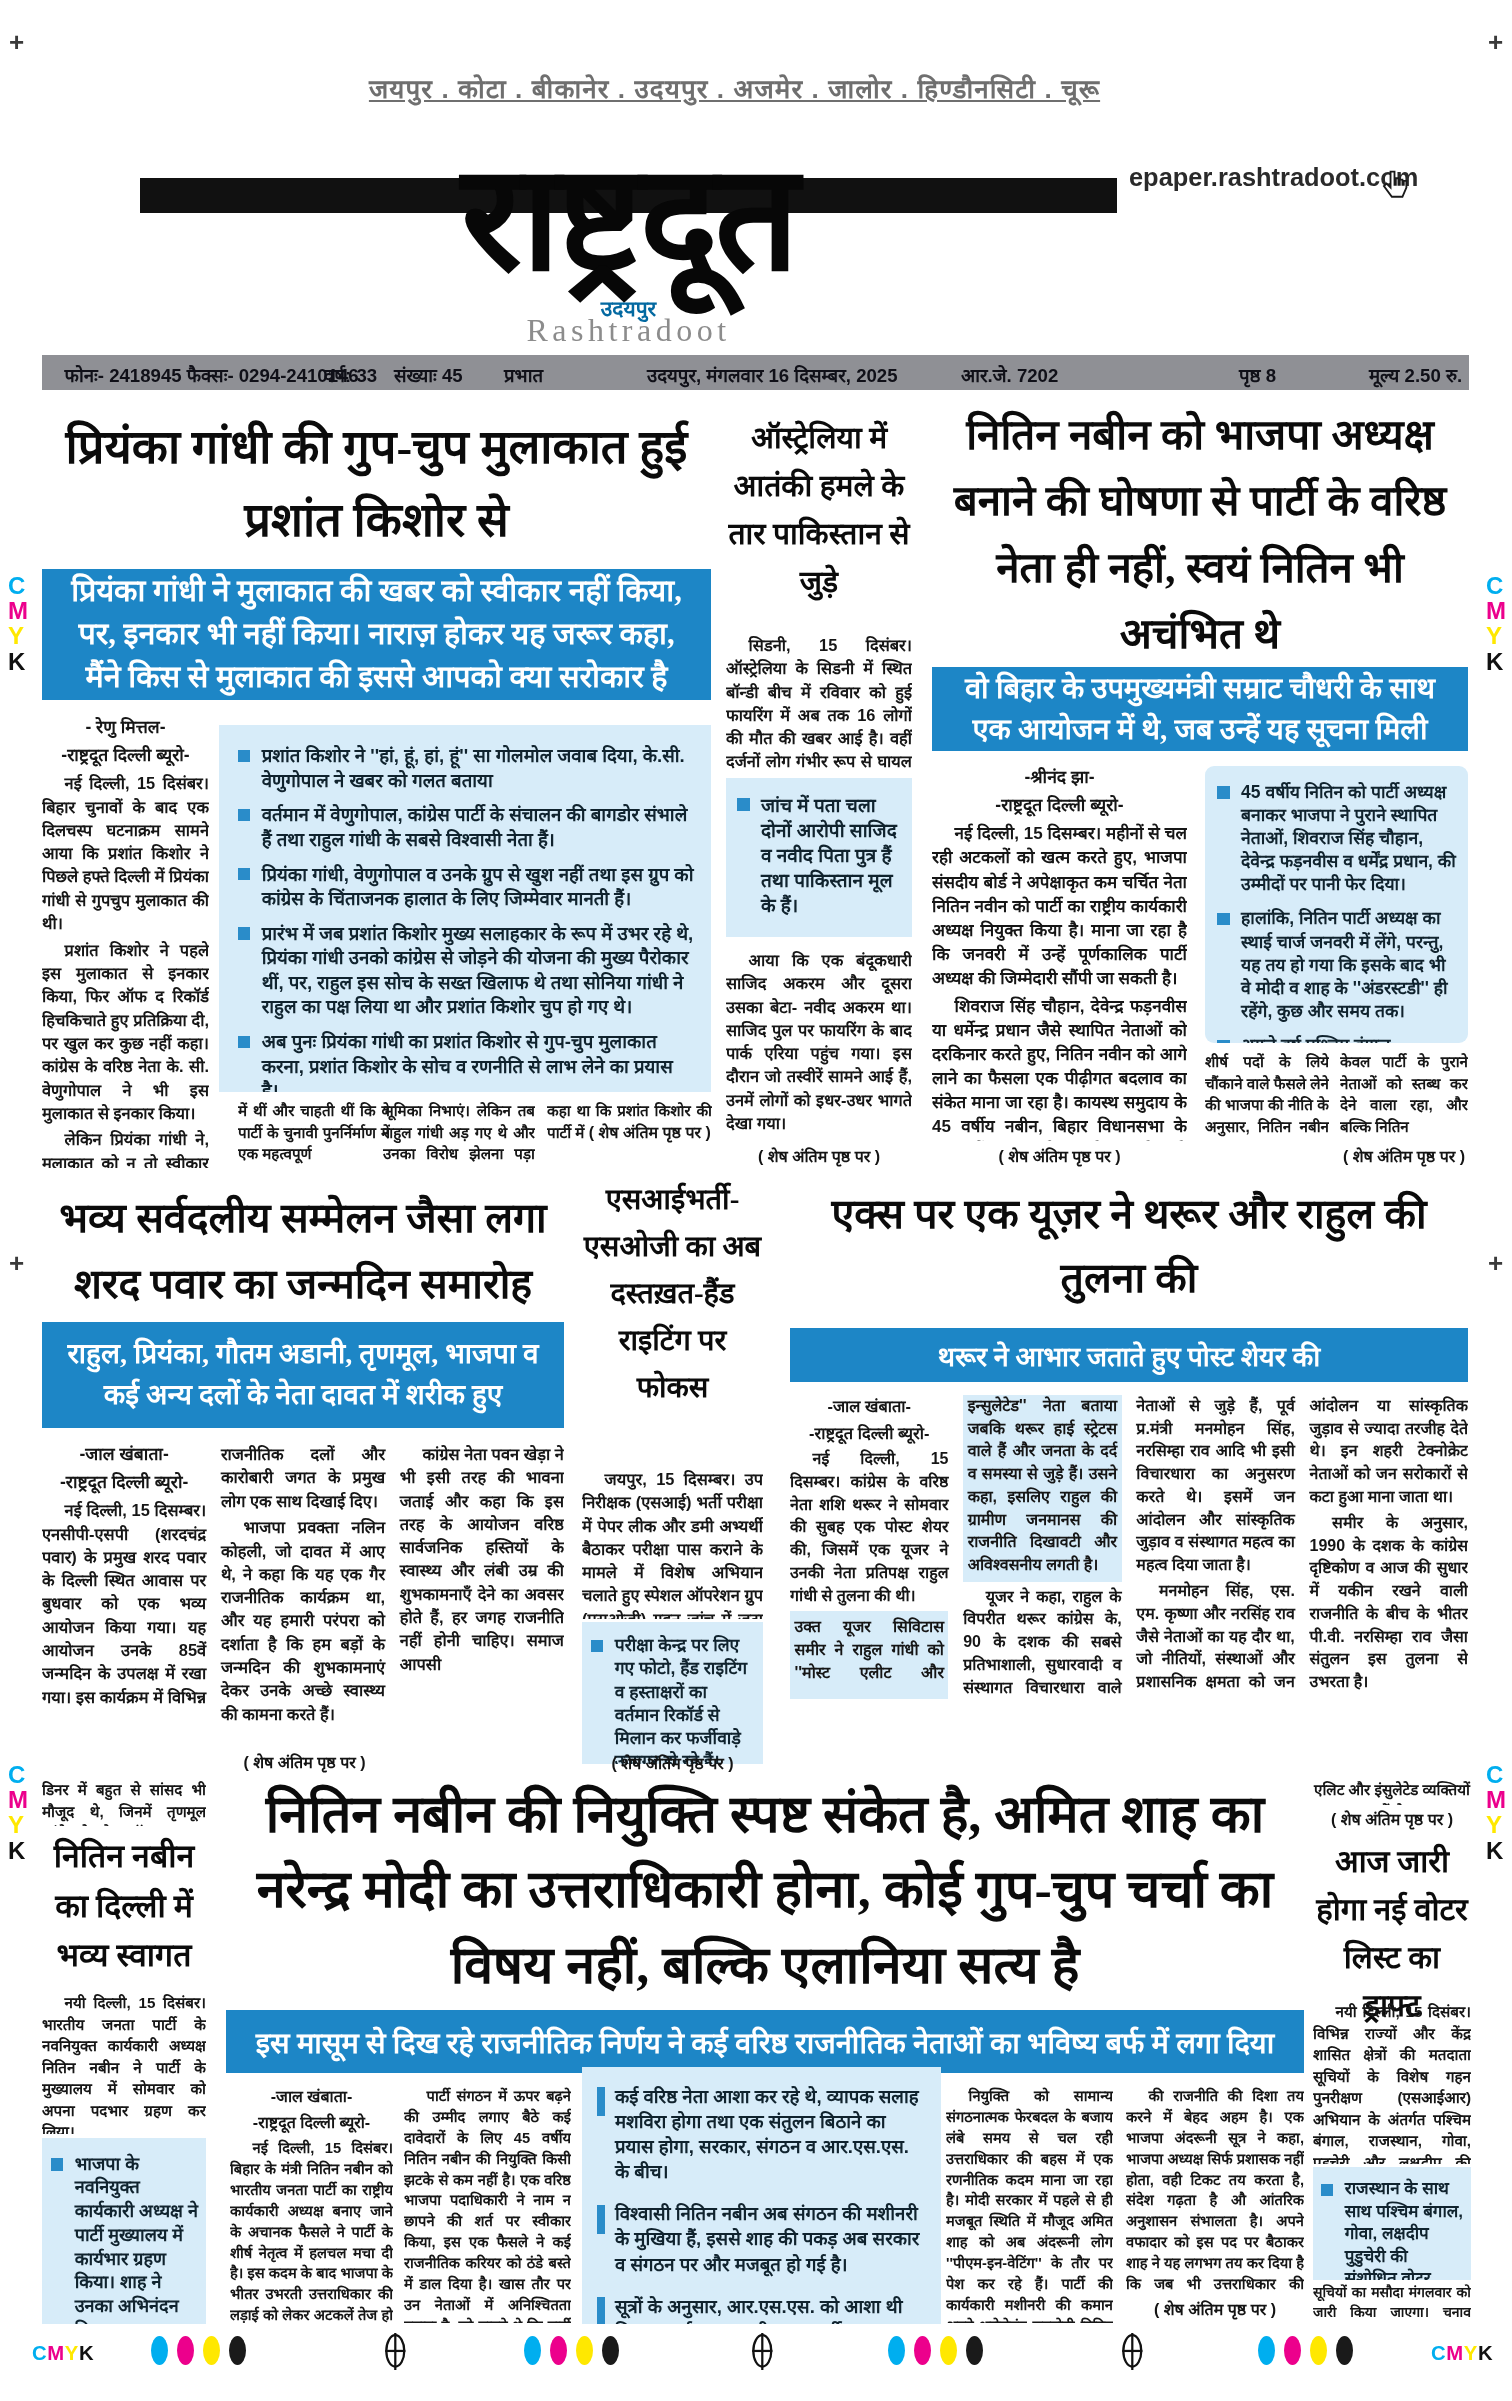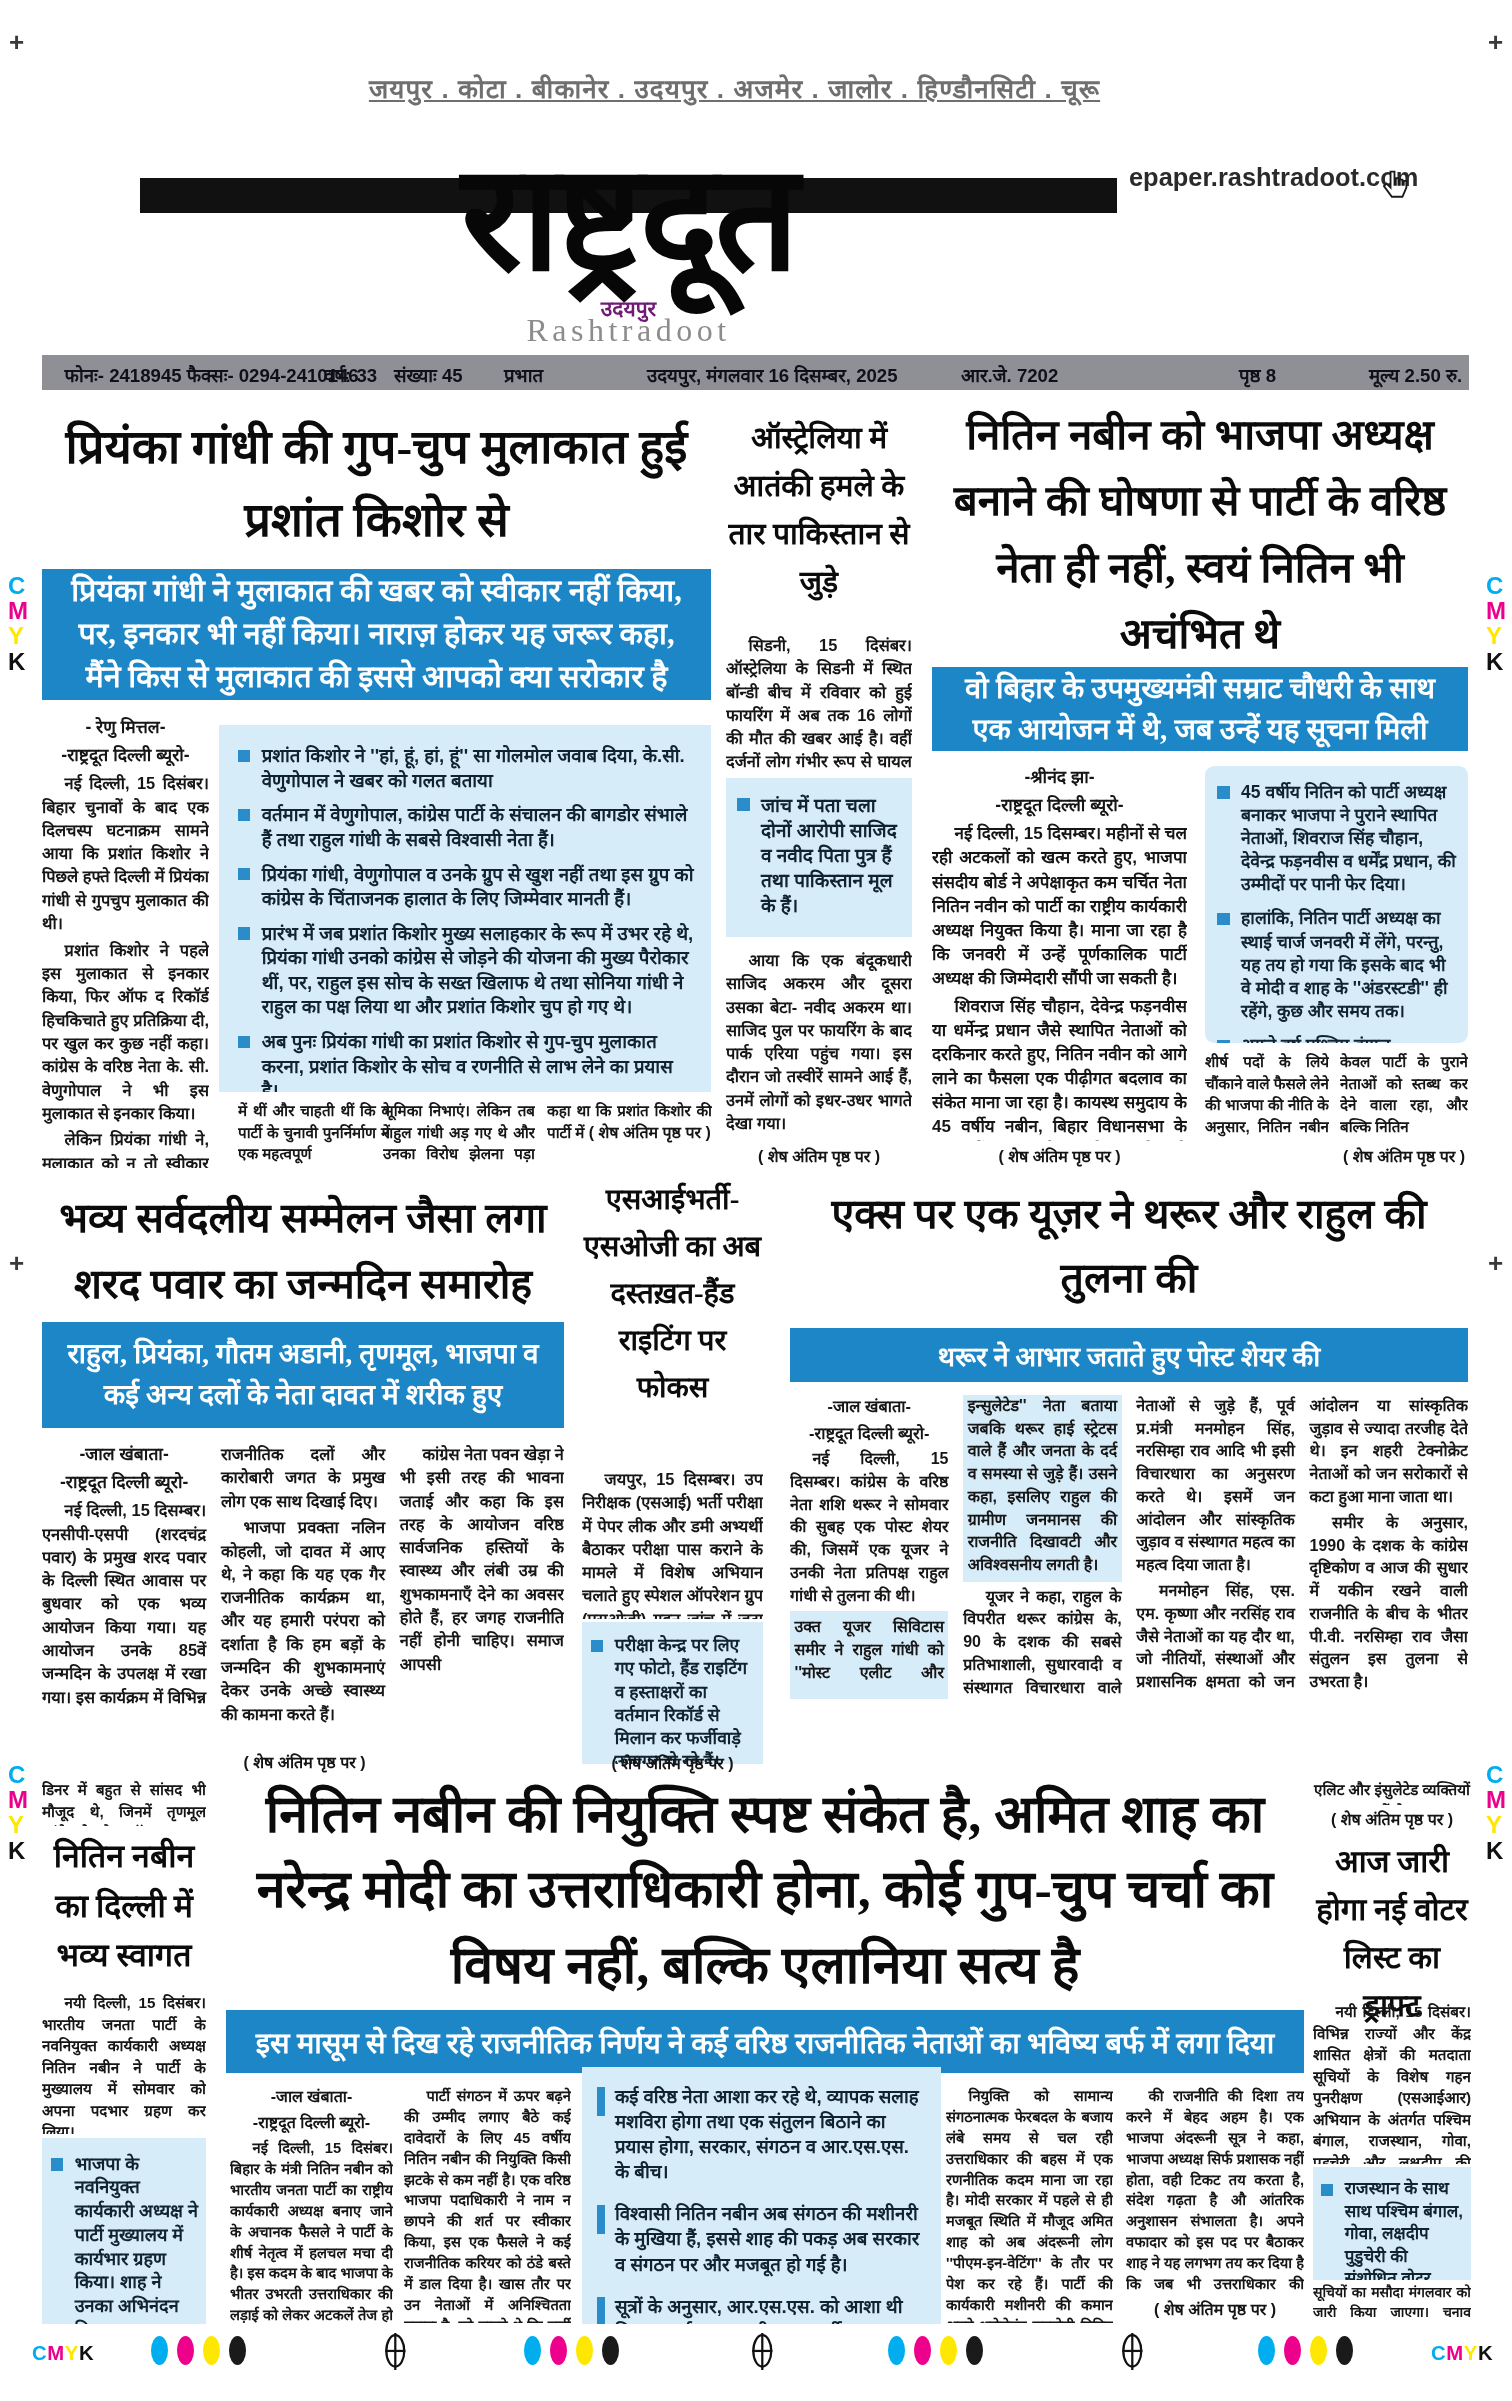--- a/index.html
+++ b/index.html
@@ -64,21 +64,21 @@
       <span style="color:#ec008c">M</span>
       <span style="color:#ffe800">Y</span>
       <span style="color:#111">K</span>
   </div>
 
   <div class="abs citybar" style="left:294px;top:70px;width:881px;font-size:26px;text-decoration:underline;">जयपुर . कोटा . बीकानेर . उदयपुर . अजमेर . जालोर . हिण्डौनसिटी . चूरू</div>
 
   <div class="abs rule" style="left:140px;top:178px;width:977px;height:35px;"></div>
   <div class="abs" style="left:136px;top:145px;width:985px;text-align:center;font-size:148px;line-height:1.0;font-weight:bold;color:#070707;font-family:'Liberation Serif',serif;letter-spacing:-3.4px;">राष्ट्रदूत</div>
 
-  <div class="abs" style="left:136px;top:294px;width:985px;text-align:center;font-size:21px;font-weight:bold;color:#701a75;">उदयपुर</div>
+  <div class="abs" style="left:136px;top:294px;width:985px;text-align:center;font-size:21px;font-weight:bold;color:#0369a1;">उदयपुर</div>
   <div class="abs" style="left:136px;top:312px;width:985px;text-align:center;font-size:32px;font-weight:normal;color:#8c8c8c;letter-spacing:4.5px;font-family:'Liberation Serif',serif;">Rashtradoot</div>
 
   <div class="abs" style="left:1129px;top:163px;width:271px;font-size:25.4px;font-weight:bold;color:#2a2a2a;">epaper.rashtradoot.com</div>
   <div class="abs" style="left:1378px;top:169px;">
     <svg width="33" height="37" viewBox="0 0 24 28">
       <path d="M9 2 v12 l-3 -3 -2 2 6 8 h8 l3 -7 v-5 h-2 v3 h-1 v-4 h-2 v4 h-1 v-5 h-2 v5 h-1 V2 z" fill="#ffffff" stroke="#1a1a1a" stroke-width="1.4"></path>
     </svg>
   </div>
 
   <div class="abs graybar" style="left:42px;top:355px;width:1427px;height:35px;">

